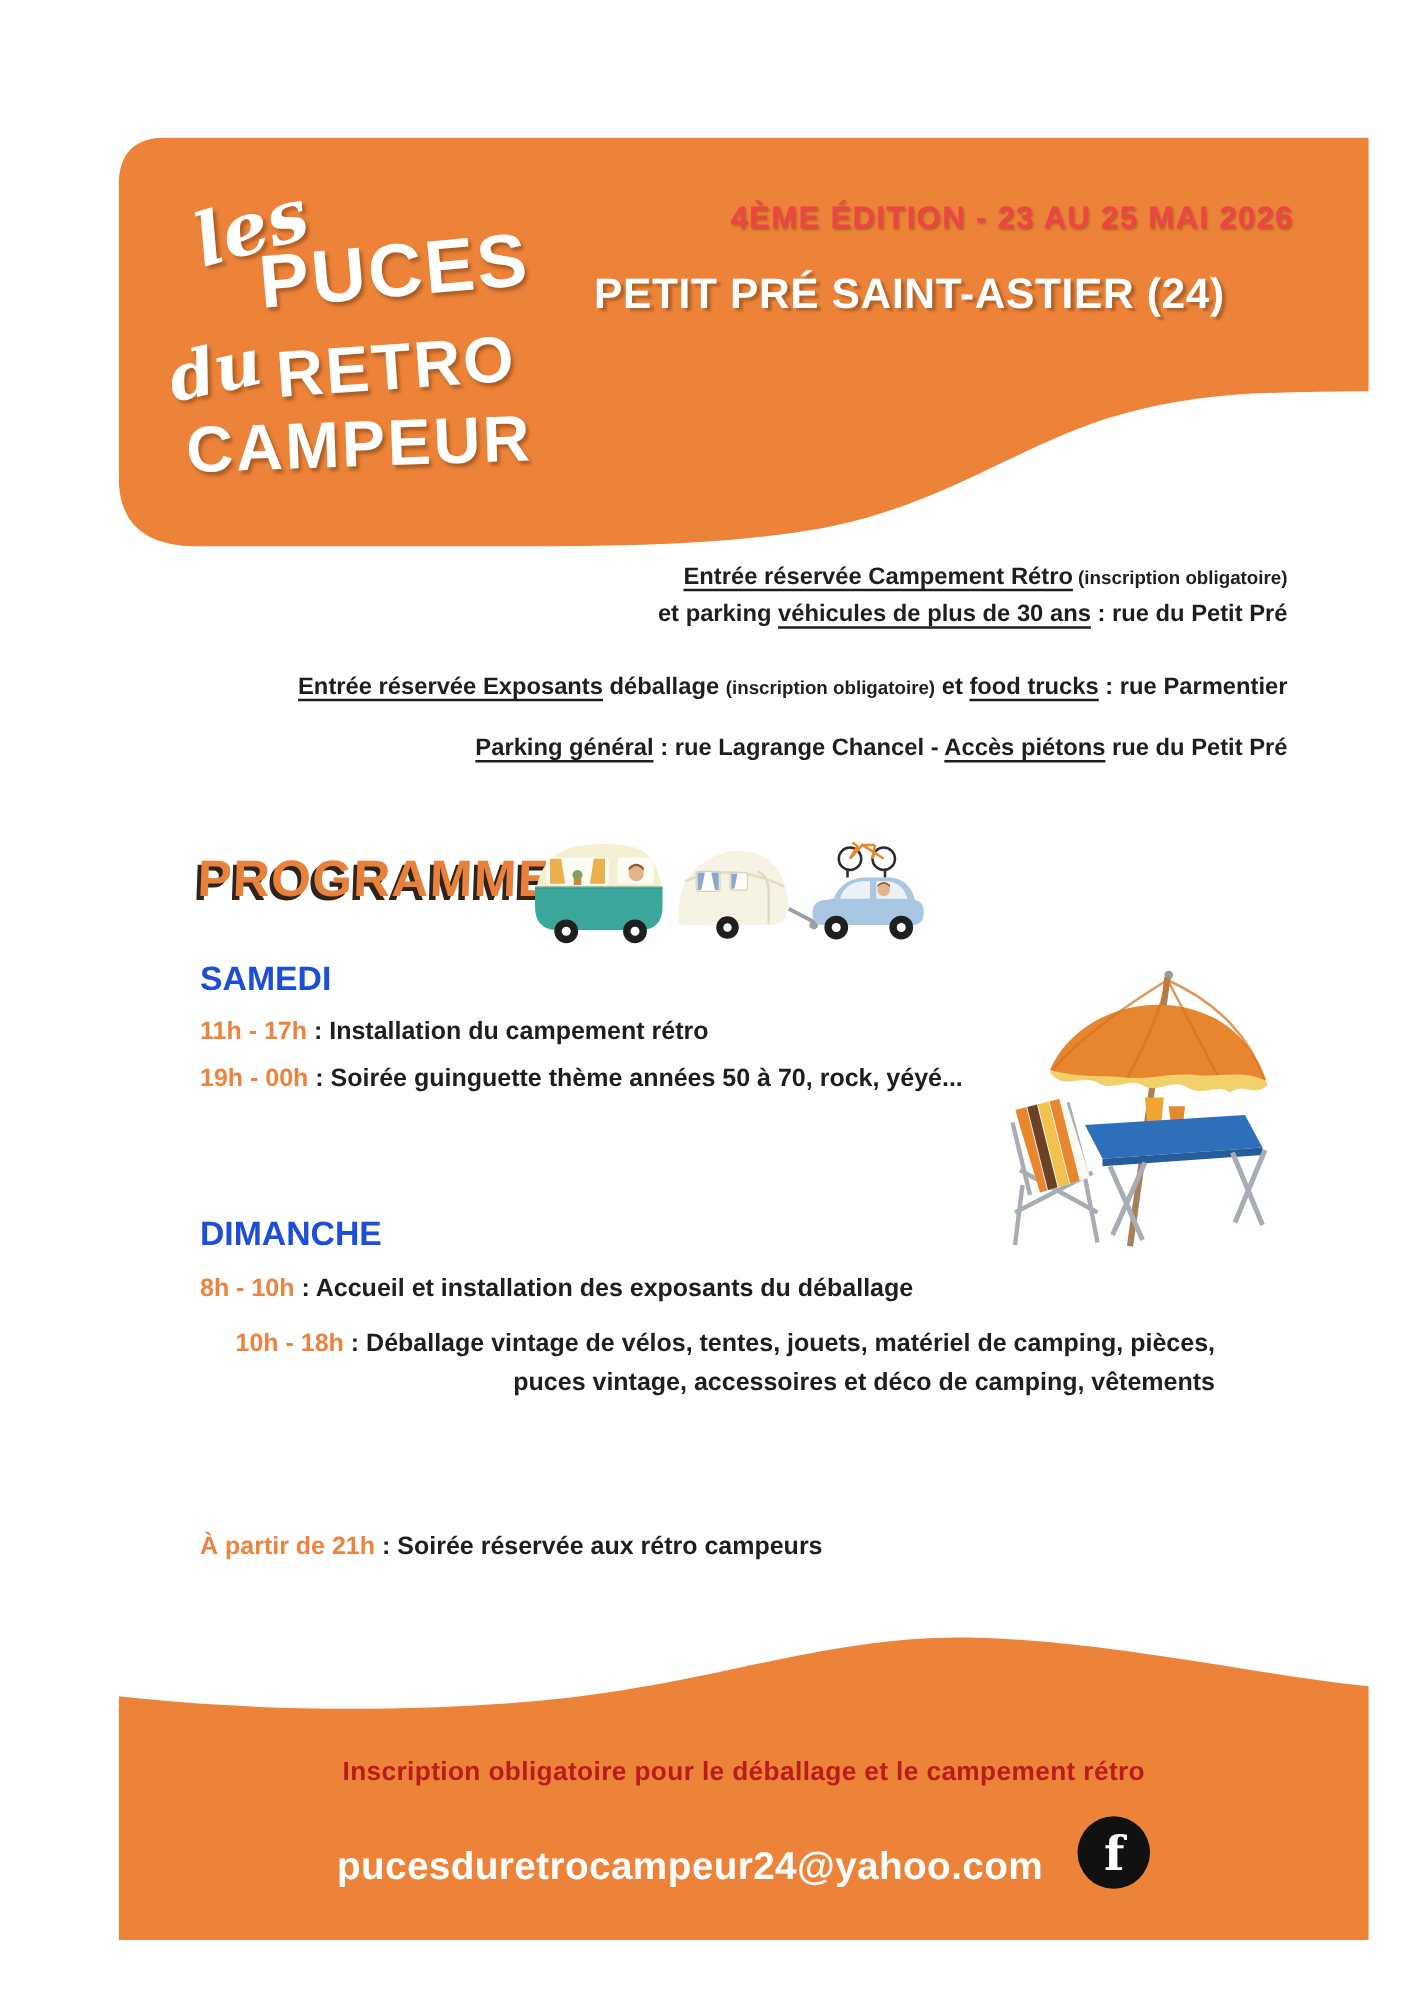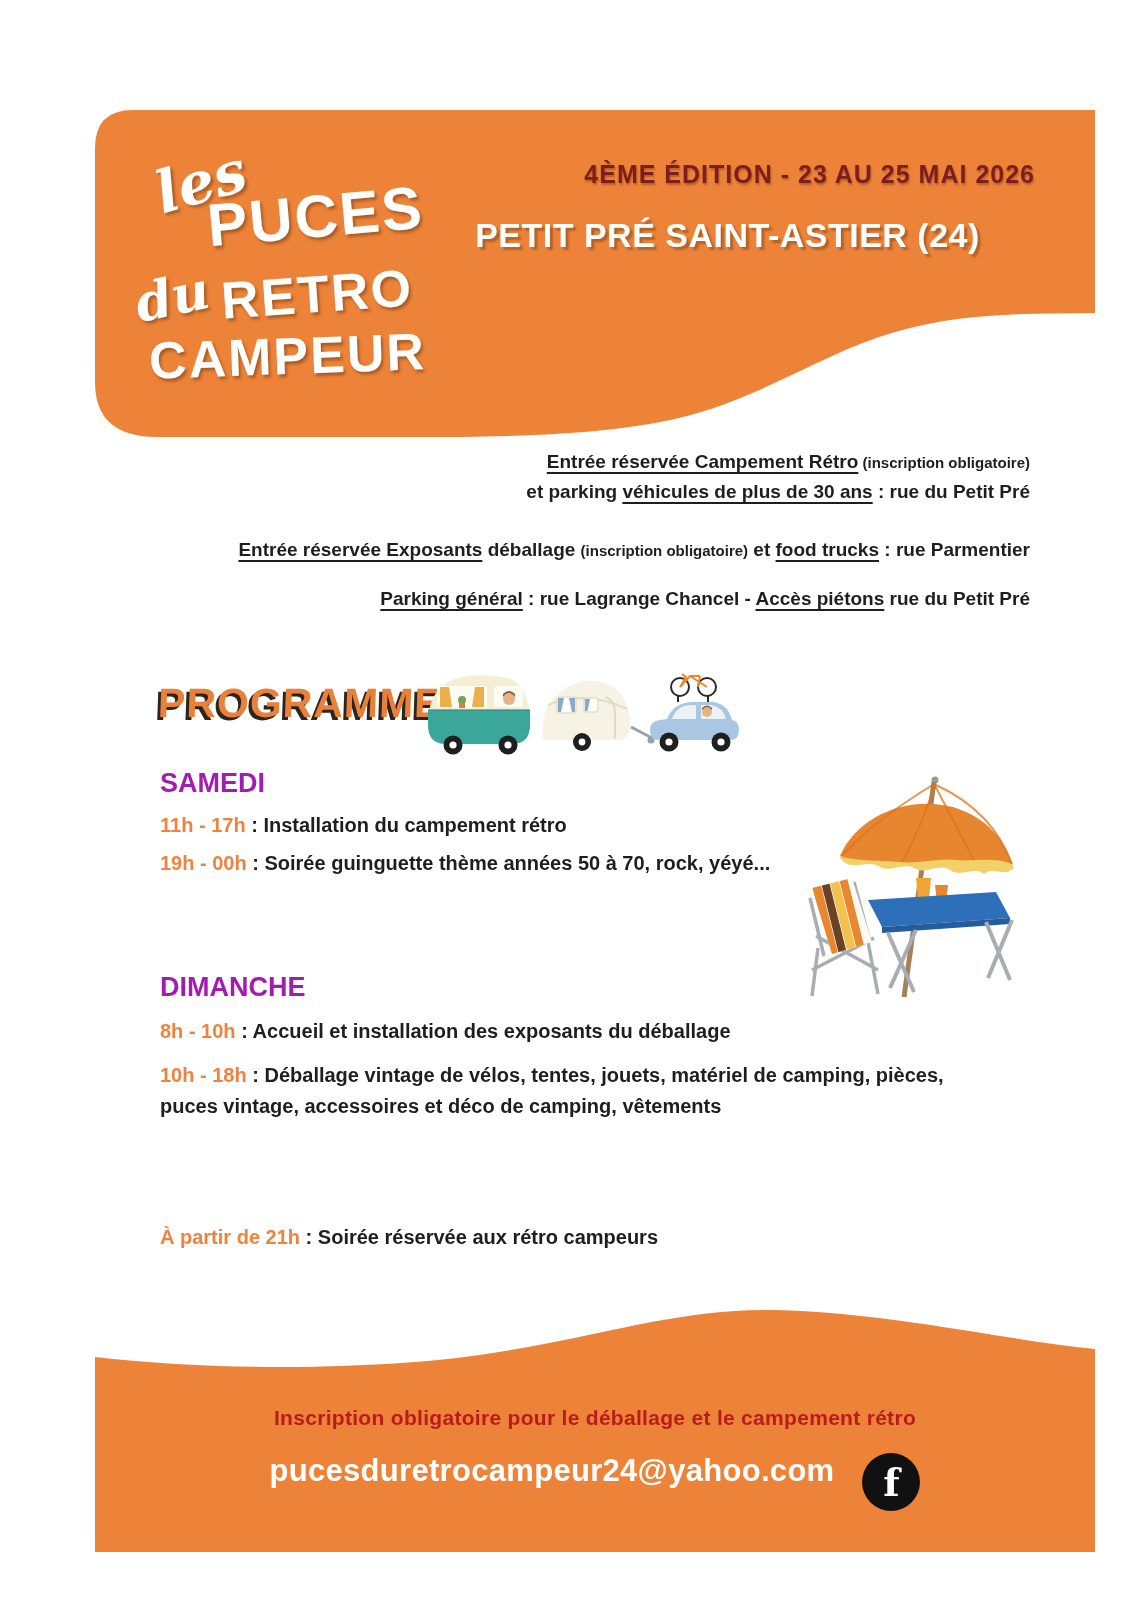--- a/index.html
+++ b/index.html
@@ -19,54 +19,54 @@
     text-shadow:2px 3px 3px rgba(90,45,10,.45);}
   .logo-script{font-family:"DejaVu Serif",serif;font-style:italic;font-weight:700;}
   .logo-block{font-weight:900;letter-spacing:2px;}
   #logo-les{left:20px;top:0px;font-size:58px;transform:rotate(-16deg);}
   #logo-puces{left:72px;top:34px;font-size:60px;transform:rotate(-5deg);}
   #logo-du{left:0px;top:118px;font-size:52px;transform:rotate(-12deg);}
   #logo-retro{left:86px;top:116px;font-size:52px;transform:rotate(-4deg);}
   #logo-campeur{left:14px;top:178px;font-size:52px;transform:rotate(-2deg);}
 
   
-  #edition-line{left:500px;top:160px;width:535px;text-align:right;color:#7f1d1d;
+  #edition-line{left:500px;top:160px;width:535px;text-align:right;color:#ef4444;
     font-size:25px;font-weight:900;letter-spacing:1px;white-space:nowrap;
     text-shadow:1px 2px 2px rgba(90,45,10,.4);}
   #location-line{left:420px;top:216px;width:615px;text-align:center;color:#fff;
     font-size:34px;font-weight:900;letter-spacing:.5px;white-space:nowrap;
     text-shadow:3px 3px 2px rgba(90,50,15,.4);}
 
   
   #info-block{top:450px;right:101px;width:900px;text-align:right;
     font-size:19px;font-weight:700;line-height:1.25;}
   #info-block .ln{margin:0 0 6px 0;}
   #info-block .ln3{margin-top:34px;}
   #info-block .ln4{margin-top:26px;}
   .u{text-decoration:underline;text-decoration-thickness:2px;text-underline-offset:4px;}
   .sm{font-size:15px;}
 
   
   #programme-title{left:158px;top:680px;font-size:41px;font-weight:900;letter-spacing:1px;
     color:#e8813b;text-shadow:-3px 3px 0 #2e241c;transform:skewX(-2deg);}
   #vehicles{left:420px;top:665px;width:320px;height:97px;}
-  .day-title{font-size:27px;font-weight:900;letter-spacing:0px;color:#a21caf;}
+  .day-title{font-size:27px;font-weight:900;letter-spacing:0px;color:#1d4ed8;}
   #samedi-title{left:160px;top:768px;}
   #dimanche-title{left:160px;top:972px;}
   .sched{left:160px;width:812px;font-size:20px;font-weight:700;line-height:31px;color:#1e1e20;}
   .time{color:#ee8340;}
   #s-item1{top:810px;} #s-item2{top:848px;} #s-note{top:890px;}
-  #d-item1{top:1016px;} #d-item2{top:1060px;} #d-item3{top:1142px;} #d-item4{top:1222px;}
+  #d-item1{top:1016px;} #d-item2{top:1060px;text-align:right;} #d-item3{top:1142px;} #d-item4{top:1222px;}
   #camping-scene{left:788px;top:770px;width:240px;height:235px;}
 
   
   #footer-note{left:95px;top:1406px;width:1000px;text-align:center;color:#b91c1c;
     font-size:21px;font-weight:700;letter-spacing:.3px;}
   #footer-email-row{left:95px;top:1453px;width:1000px;display:flex;
-    justify-content:center;align-items:flex-start;gap:28px;}
+    justify-content:center;align-items:flex-end;gap:28px;}
   #footer-email{color:#fff;font-size:31px;font-weight:700;letter-spacing:.3px;}
   #facebook-icon{width:58px;height:58px;border-radius:50%;background:#111;color:#fff;
     display:flex;align-items:center;justify-content:center;
     font-size:38px;font-weight:700;font-family:"DejaVu Serif",serif;}
 </style>
 </head>
 <body>
 
 <div id="page">
 

